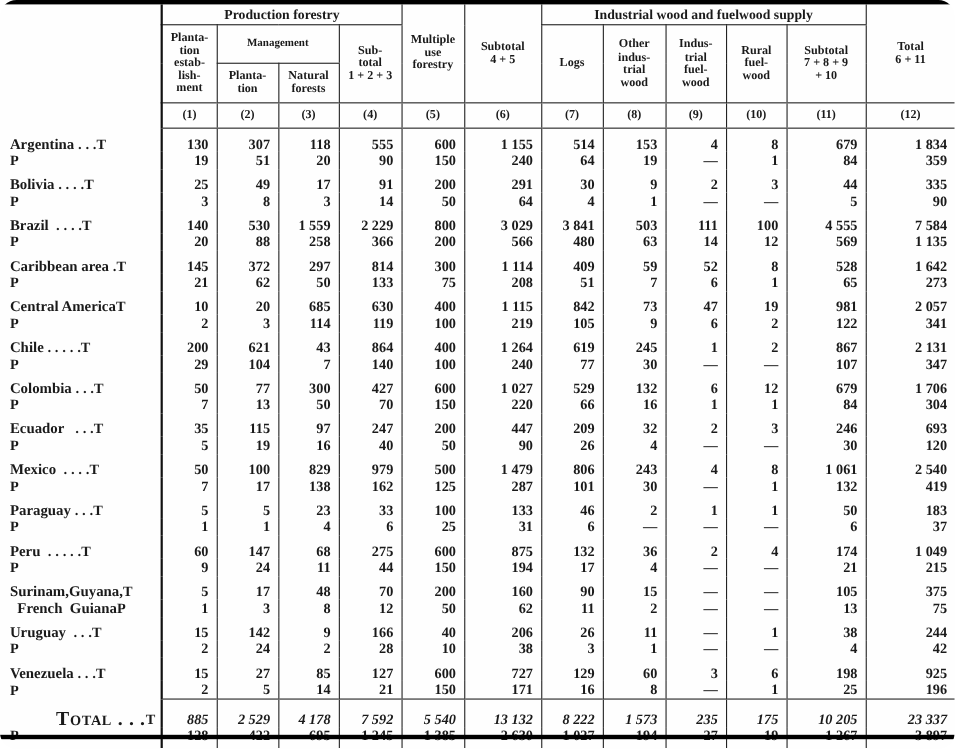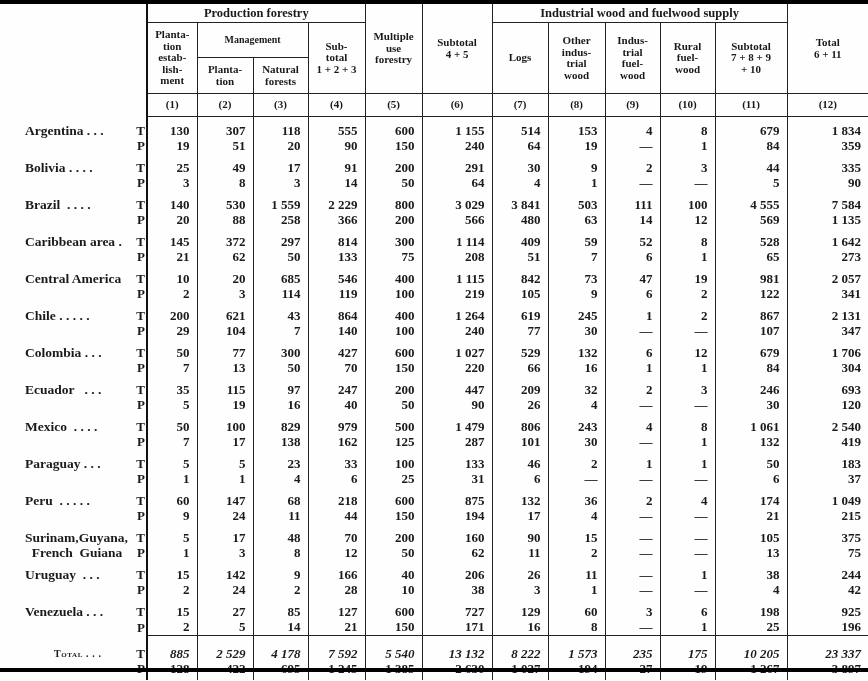--- a/index.html
+++ b/index.html
@@ -1,21 +1,21 @@
 <!DOCTYPE html>
 <html><head>
 <meta charset="utf-8">
 <style>
   html,body{margin:0;padding:0;}
   body{
     width:868px;height:681px;background:#ffffff;color:#1a1a1a;
     font-family:"Liberation Serif","DejaVu Serif",serif;
     -webkit-font-smoothing:antialiased;
   }
-  .sheet{position:relative;width:868px;height:681px;background:#fefefe;overflow:hidden;}
+  .sheet{position:relative;width:868px;height:681px;background:#fefefe;overflow:hidden;border-radius:15px;}
   .top-rule{position:absolute;top:0;left:0;width:868px;height:4px;background:#000;}
   .bottom-rule{position:absolute;top:668px;left:0;width:868px;height:4px;background:#000;}
   table{
     position:absolute;top:4px;left:0;width:868px;
     border-collapse:collapse;table-layout:fixed;
   }
   th,td{margin:0;padding:0;font-weight:700;color:#1a1a1a;}
   
   thead th{
     font-size:11px;line-height:11.5px;text-align:center;vertical-align:middle;
@@ -35,29 +35,29 @@
   tbody td{
     font-size:13px;line-height:15px;vertical-align:bottom;
   }
   tbody td.v{
     text-align:right;padding-right:7px;border-left:1px solid #222;
     white-space:pre;
   }
   tbody td.lbl{
     border-right:2px solid #111;
   }
-  td.lbl .cellflex{display:flex;justify-content:space-between;align-items:flex-end;margin-left:16px;}
+  td.lbl .cellflex{display:flex;justify-content:flex-start;align-items:flex-end;}
   td.lbl .lname{padding-left:9px;white-space:pre;font-size:13.5px;}
   td.lbl .tp{padding-right:1px;font-size:13px;}
   tr.t-line td{padding-top:6px;}
   tr.p-line td{padding-bottom:1px;}
   tr.total-t td{padding-top:10px;}
   tr.total-t td.v{border-top:1px solid #222;font-style:italic;}
   tr.total-p td{padding-bottom:4px;}
-  tr.total-t .lname{font-variant:small-caps;letter-spacing:0.6px;padding-left:38px;font-size:10px;font-family:Liberation Serif, serif;}
+  tr.total-t .lname{font-variant:small-caps;letter-spacing:0.6px;padding-left:51px;font-size:18px;font-family:Liberation Serif, serif;}
 </style>
 </head>
 <body>
 
 <div class="sheet">
   <div class="top-rule"></div>
 
   <table>
     <colgroup>
       <col style="width:147px">
@@ -298,21 +298,21 @@
         <tr class="t-line">
           <td class="lbl">
             <div class="cellflex">
               <span class="lname">Central America</span>
               <span class="tp">T</span>
             </div>
           </td>
           <td class="v">10</td>
           <td class="v">20</td>
           <td class="v">685</td>
-          <td class="v">546</td>
+          <td class="v">630</td>
           <td class="v">400</td>
           <td class="v">1 115</td>
           <td class="v">842</td>
           <td class="v">73</td>
           <td class="v">47</td>
           <td class="v">19</td>
           <td class="v">981</td>
           <td class="v">2 057</td>
         </tr>
         <tr class="p-line">
@@ -538,21 +538,21 @@
         <tr class="t-line">
           <td class="lbl">
             <div class="cellflex">
               <span class="lname">Peru  . . . . .</span>
               <span class="tp">T</span>
             </div>
           </td>
           <td class="v">60</td>
           <td class="v">147</td>
           <td class="v">68</td>
-          <td class="v">218</td>
+          <td class="v">275</td>
           <td class="v">600</td>
           <td class="v">875</td>
           <td class="v">132</td>
           <td class="v">36</td>
           <td class="v">2</td>
           <td class="v">4</td>
           <td class="v">174</td>
           <td class="v">1 049</td>
         </tr>
         <tr class="p-line">

